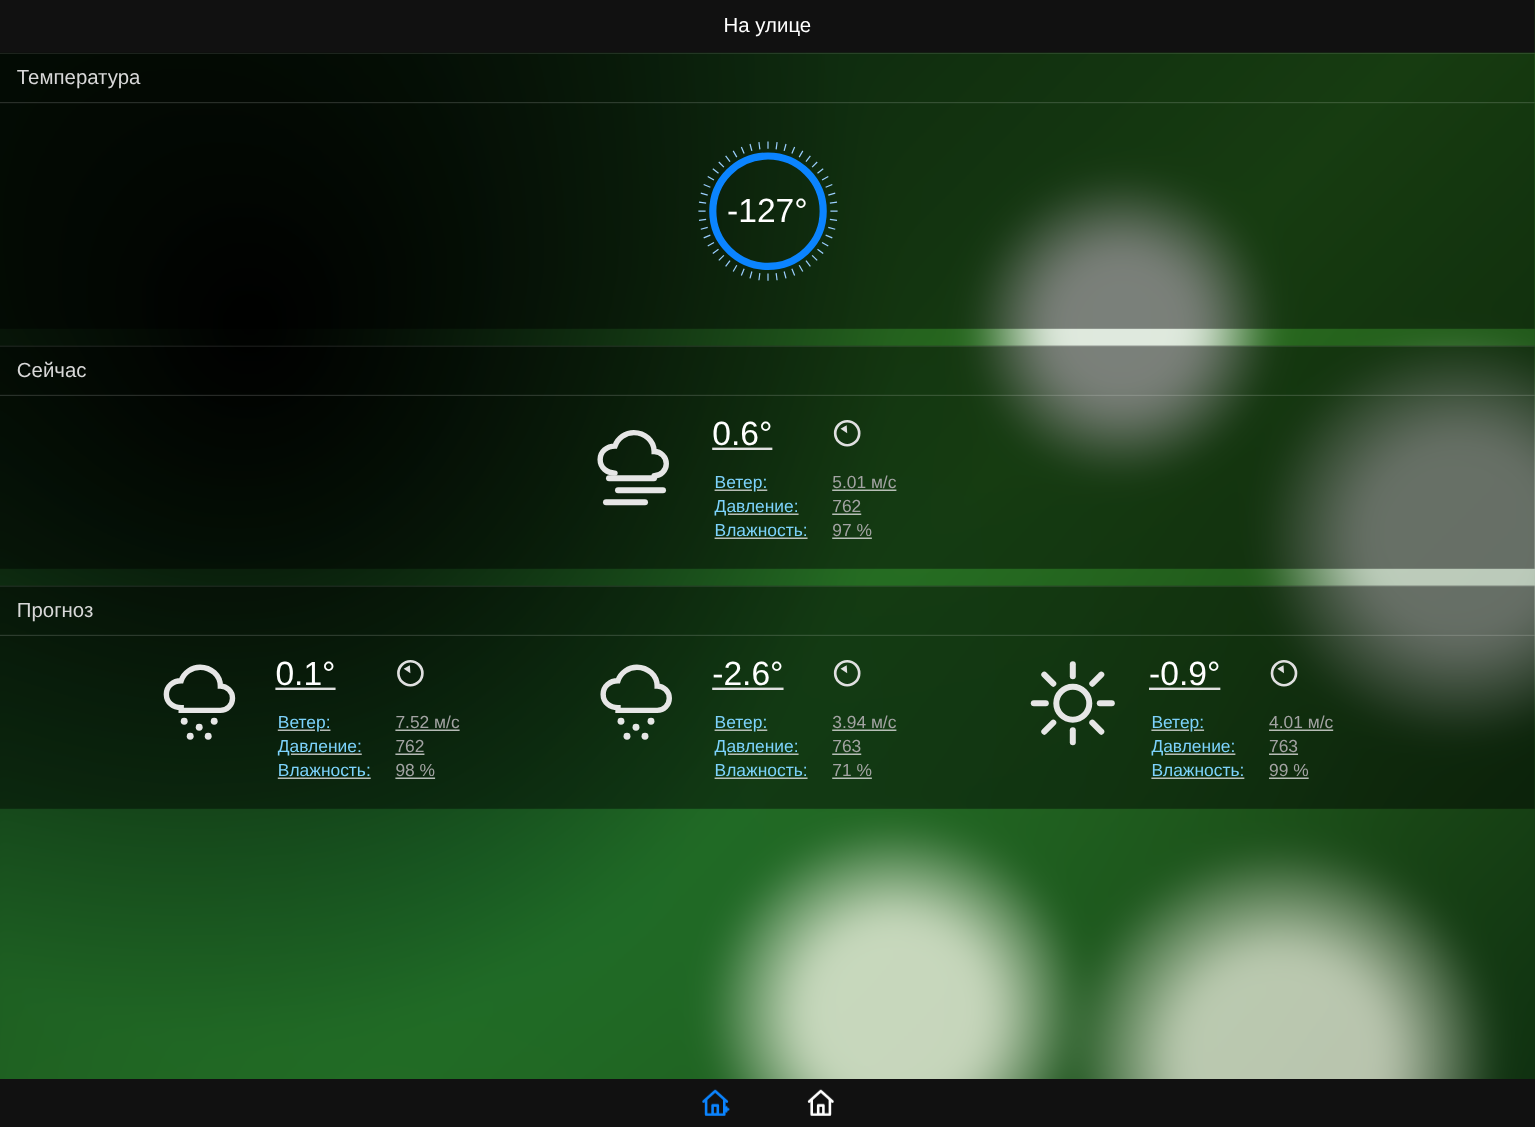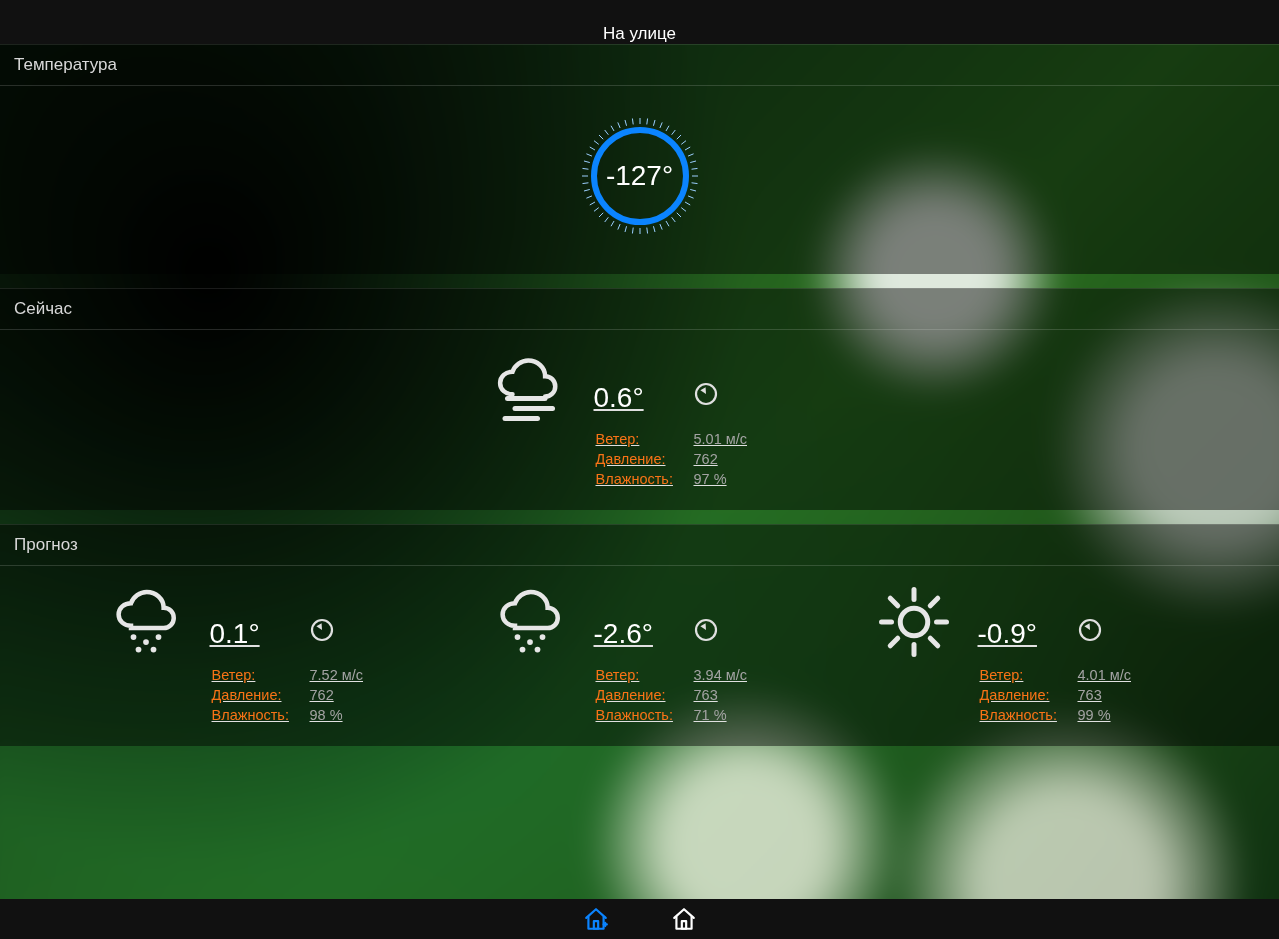--- a/index.html
+++ b/index.html
@@ -29,21 +29,21 @@
     transform: scale(1.05);
   }
 
   .topbar {
     position: relative;
     z-index: 2;
     height: 44px;
     background: #111;
     color: #fff;
     display: flex;
-    align-items: flex-end;
+    align-items: center;
     justify-content: center;
     font-size: 17px;
   }
 
   .content {
     position: relative;
     z-index: 2;
     height: calc(100% - 44px - 40px);
     overflow: auto;
   }
@@ -72,31 +72,31 @@
   }
   .gauge svg { width:100%; height:100%; overflow: visible; }
   .gauge-text {
     position:absolute; inset:0;
     display:flex; align-items:center; justify-content:center;
     font-size: 28px; color:#ffffff; font-weight:400;
   }
 
   
   .now-row { display:flex; justify-content:center; }
-  .forecast-row { display:flex; justify-content:center; gap: 84px; }
+  .forecast-row { display:flex; justify-content:center; gap: 64px; }
   .wblock { display:flex; align-items:flex-start; gap: 24px; width: 300px; }
   .wicon { width: 80px; height: 80px; flex: 0 0 80px; display:flex; align-items:center; justify-content:center; }
   .wicon svg { width:100%; height:100%; }
   .winfo { flex:1; }
-  .wtemp-row { display:flex; align-items:flex-start; gap: 30px; margin-bottom: 14px; margin-top: 36px; }
+  .wtemp-row { display:flex; align-items:flex-end; gap: 30px; margin-bottom: 14px; }
   .wtemp { font-size: 28px; color:#fff; min-width: 70px; }
   .wdir svg { width:24px; height:24px; }
   .wtable { font-size: 14.5px; color:#b8b8b8; }
   .wtable td { padding: 1px 0; }
-  .wtable td.k { width: 96px; color:#f97316;margin-top:16px; }
+  .wtable td.k { width: 96px; color:#7dd3fc;margin-top:16px; }
   .wtable td.v { color:#a3a3a3; }
 
   .bottombar {
     position: fixed;
     left:0; right:0; bottom:0;
     height: 40px;
     background: #111;
     display:flex;
     align-items:center;
     justify-content:center;

